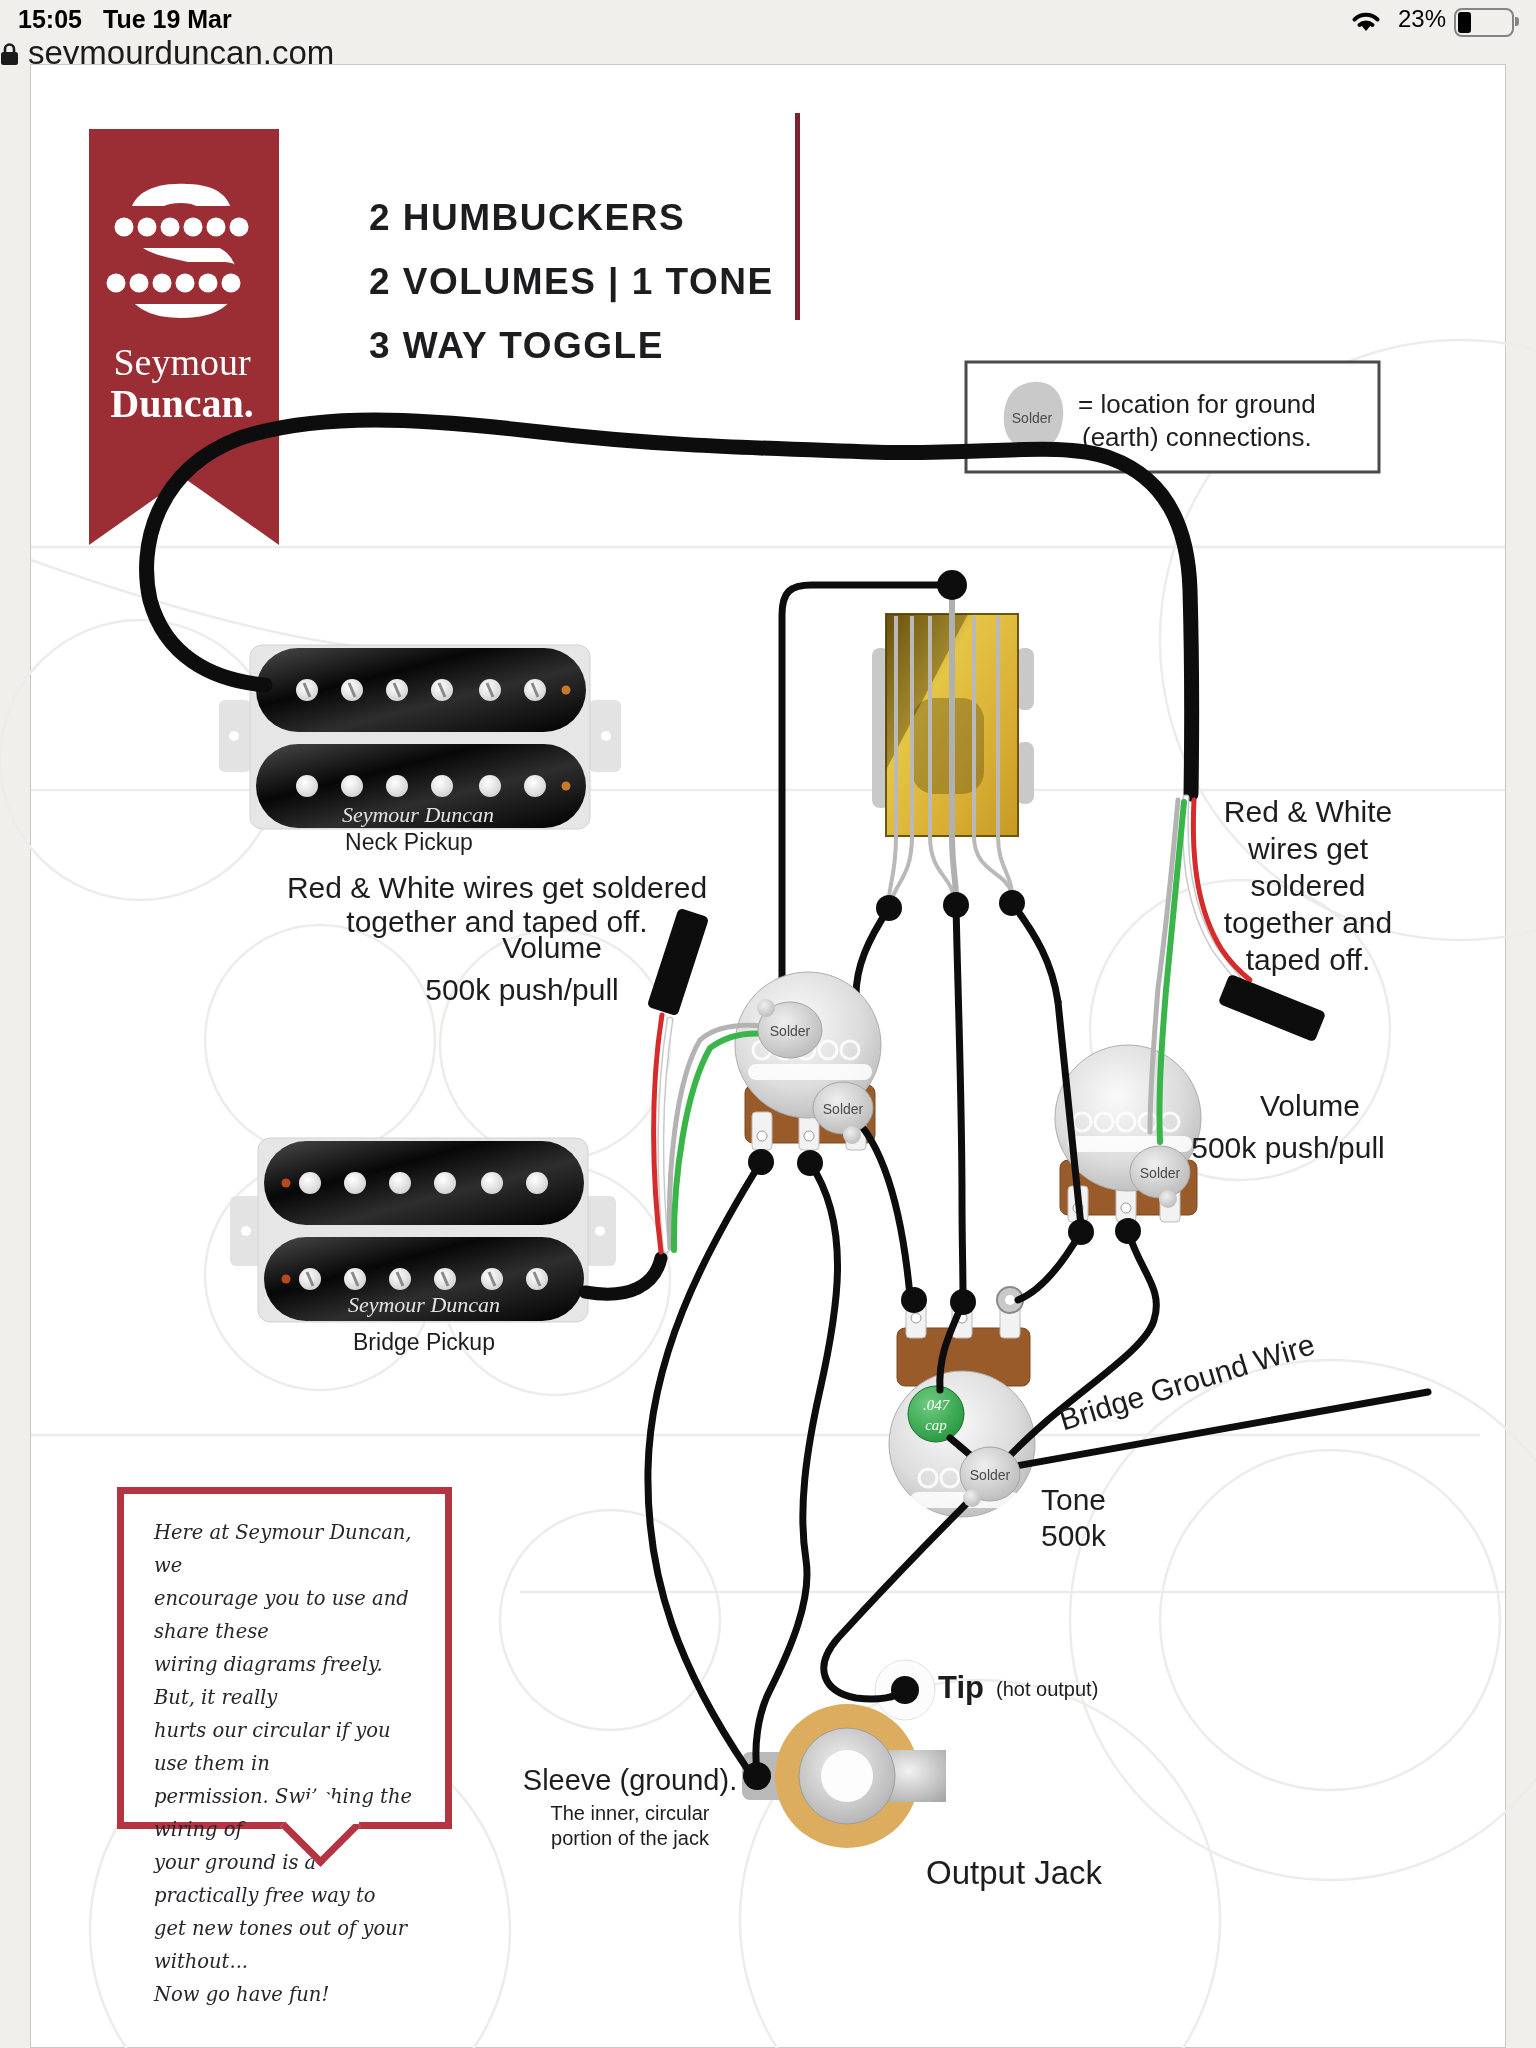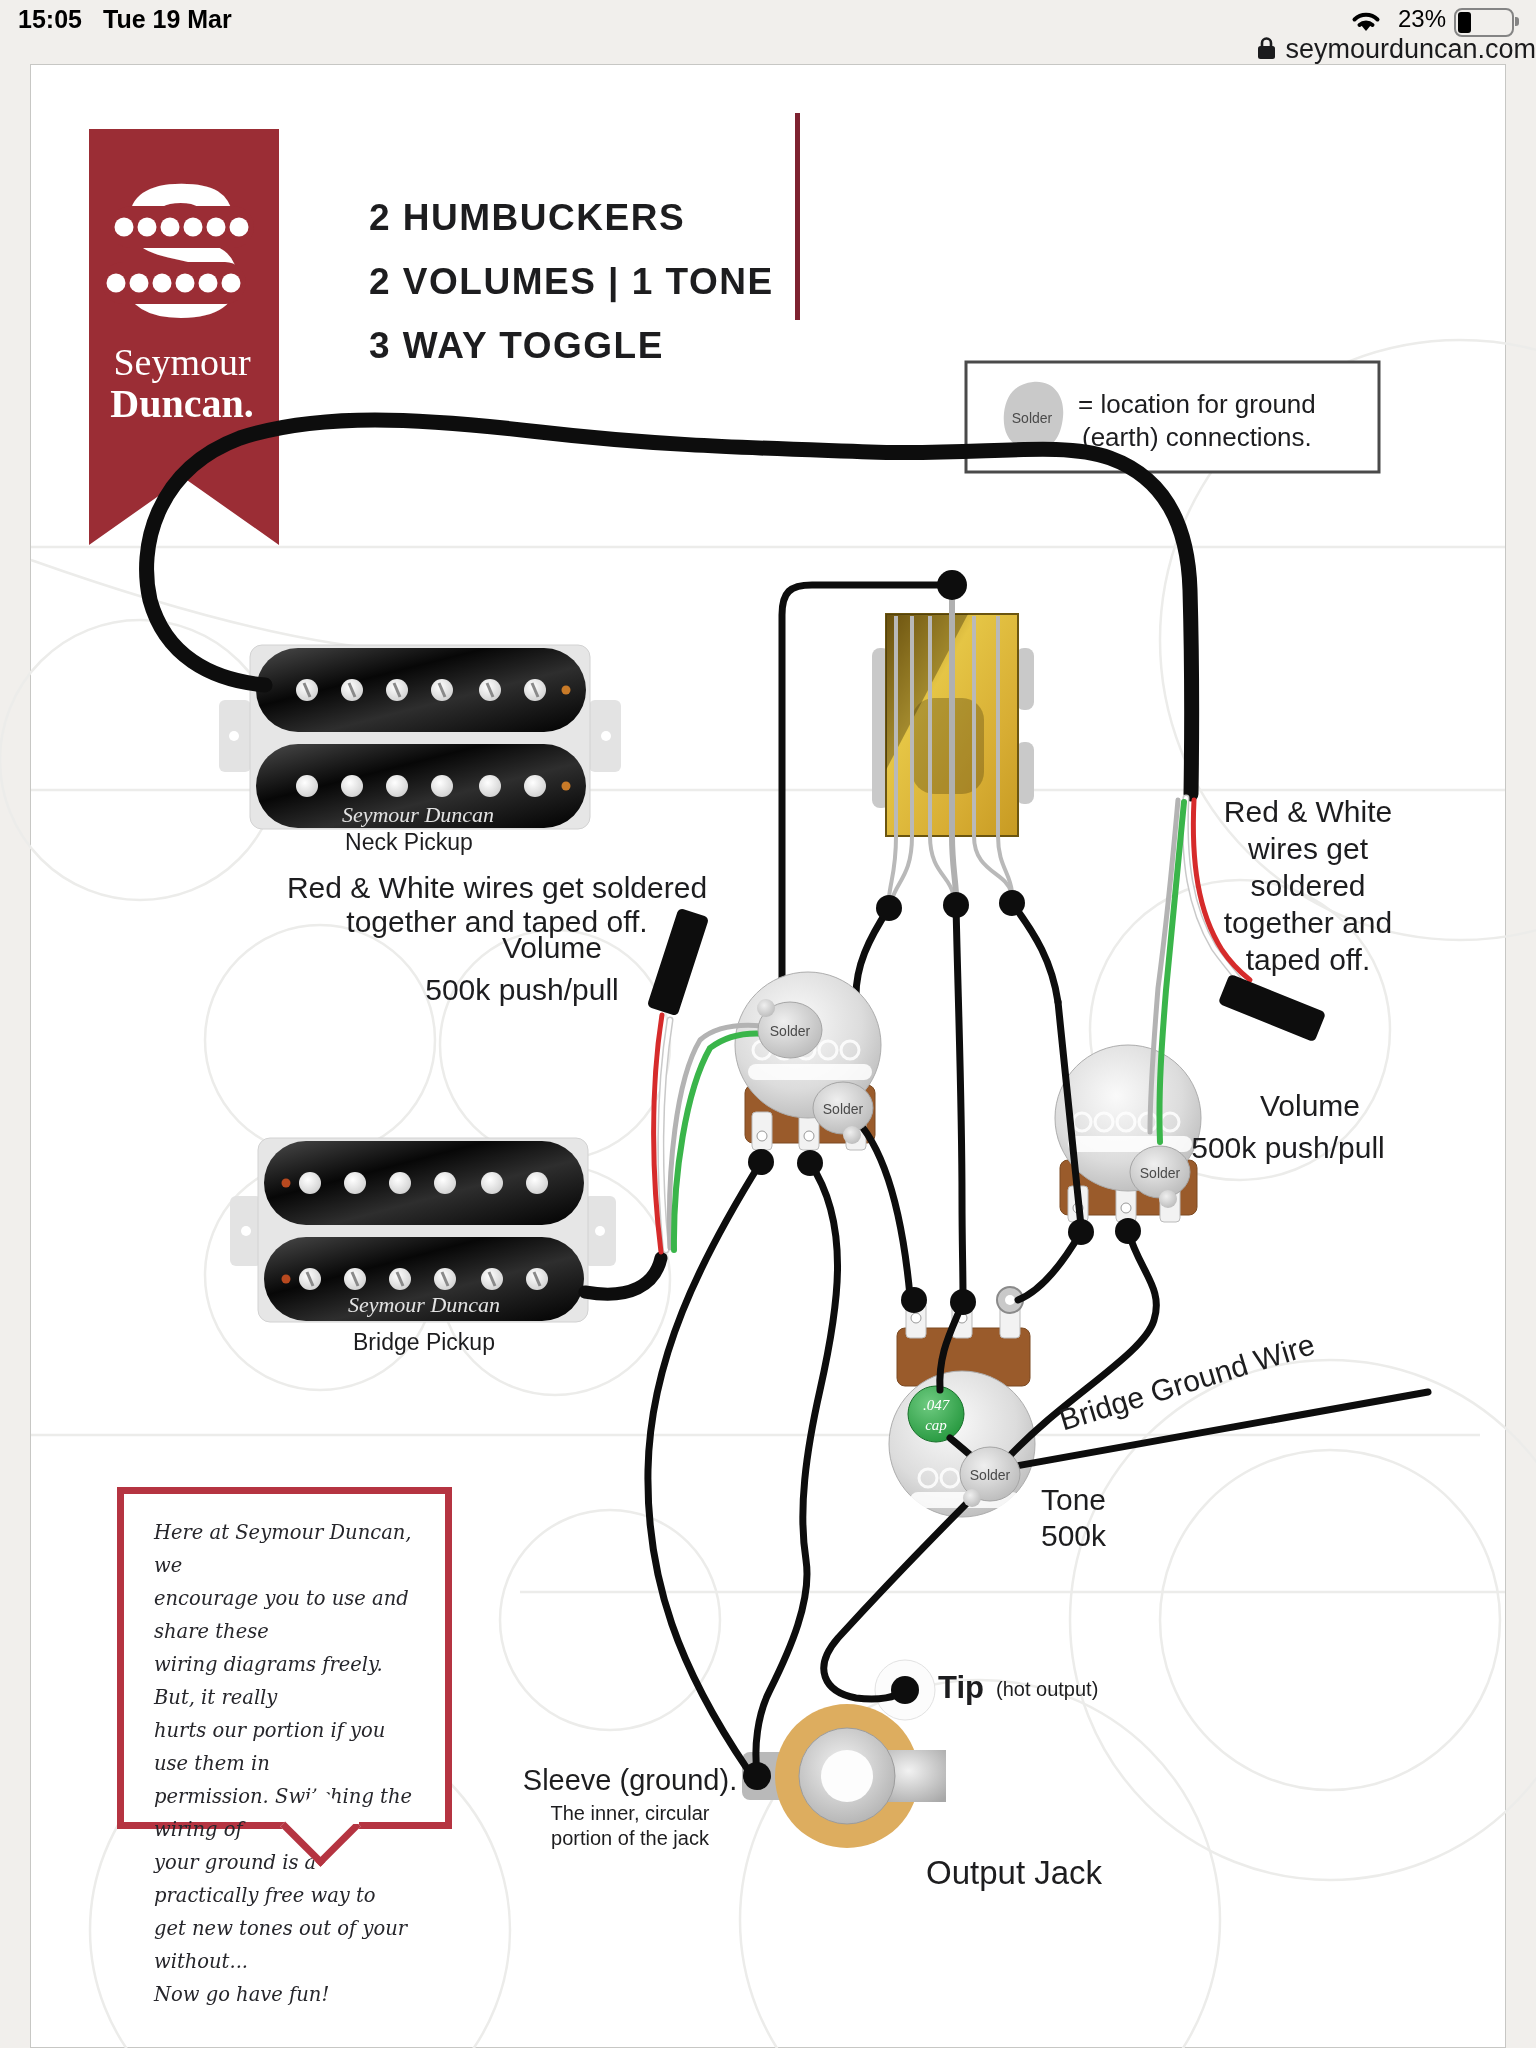--- a/index.html
+++ b/index.html
@@ -8,21 +8,21 @@
   .statusbar{position:absolute;left:0;top:0;width:1536px;height:34px;}
   .sb-time{position:absolute;left:18px;top:5px;font-size:25px;font-weight:700;color:#000;}
   .sb-date{position:absolute;left:103px;top:5px;font-size:25px;font-weight:600;color:#000;}
   .sb-batt-pct{position:absolute;right:90px;top:5px;font-size:24px;font-weight:500;color:#000;}
   .sb-wifi{position:absolute;right:152px;top:8px;}
   .battery{position:absolute;right:22px;top:8px;width:56px;height:25px;border:2px solid #848484;border-radius:8px;}
   .battery .fill{position:absolute;left:2px;top:2px;bottom:2px;width:13px;background:#000;border-radius:3px;}
   .battery .tip{position:absolute;right:-7px;top:7px;width:4px;height:9px;background:#848484;border-radius:0 3px 3px 0;}
   
   .urlbar{position:absolute;left:0;top:34px;width:1536px;height:30px;}
-  .url-center{position:absolute;left:0;top:0;width:100%;text-align:right;font-size:27px;color:#1b1b1d;}
+  .url-center{position:absolute;left:0;top:0;width:100%;text-align:left;font-size:33px;color:#1b1b1d;}
   .lock{display:inline-block;vertical-align:-2px;margin-right:9px;}
   
   .page{position:absolute;left:30px;top:64px;width:1476px;height:1984px;background:#ffffff;border:1px solid #c7c7c4;box-sizing:border-box;}
   svg.art{position:absolute;left:0;top:0;}
   text{font-family:"Liberation Sans",sans-serif;}
   .title-line{font-size:37px;font-weight:700;letter-spacing:1.5px;fill:#1d1d1f;}
   .lbl{font-size:30px;fill:#1d1d1f;}
   .lbl-sm{font-size:23px;fill:#1d1d1f;}
   .lbl-xs{font-size:20px;fill:#1d1d1f;}
   .legend-txt{font-size:26px;fill:#1d1d1f;}
@@ -423,21 +423,21 @@
     <text class="lbl-xs" x="630" y="1845" text-anchor="middle">portion of the jack</text>
     <text x="926" y="1884" font-size="33" fill="#1d1d1f">Output Jack</text>
   </g>
 </svg>
 
 <div class="note">
   <div class="note-inner">
     <div>Here at Seymour Duncan, we</div>
     <div>encourage you to use and share these</div>
     <div>wiring diagrams freely. But, it really</div>
-    <div>hurts our portion if you use them in</div>
+    <div>hurts our circular if you use them in</div>
     <div>permission. Switching the wiring of</div>
     <div>your ground is a practically free way to</div>
     <div>get new tones out of your without...</div>
     <div>Now go have fun!</div>
   </div>
   <div class="note-tail"></div>
   <div class="note-tail-cover"></div>
 </div>
 
 </body></html>

